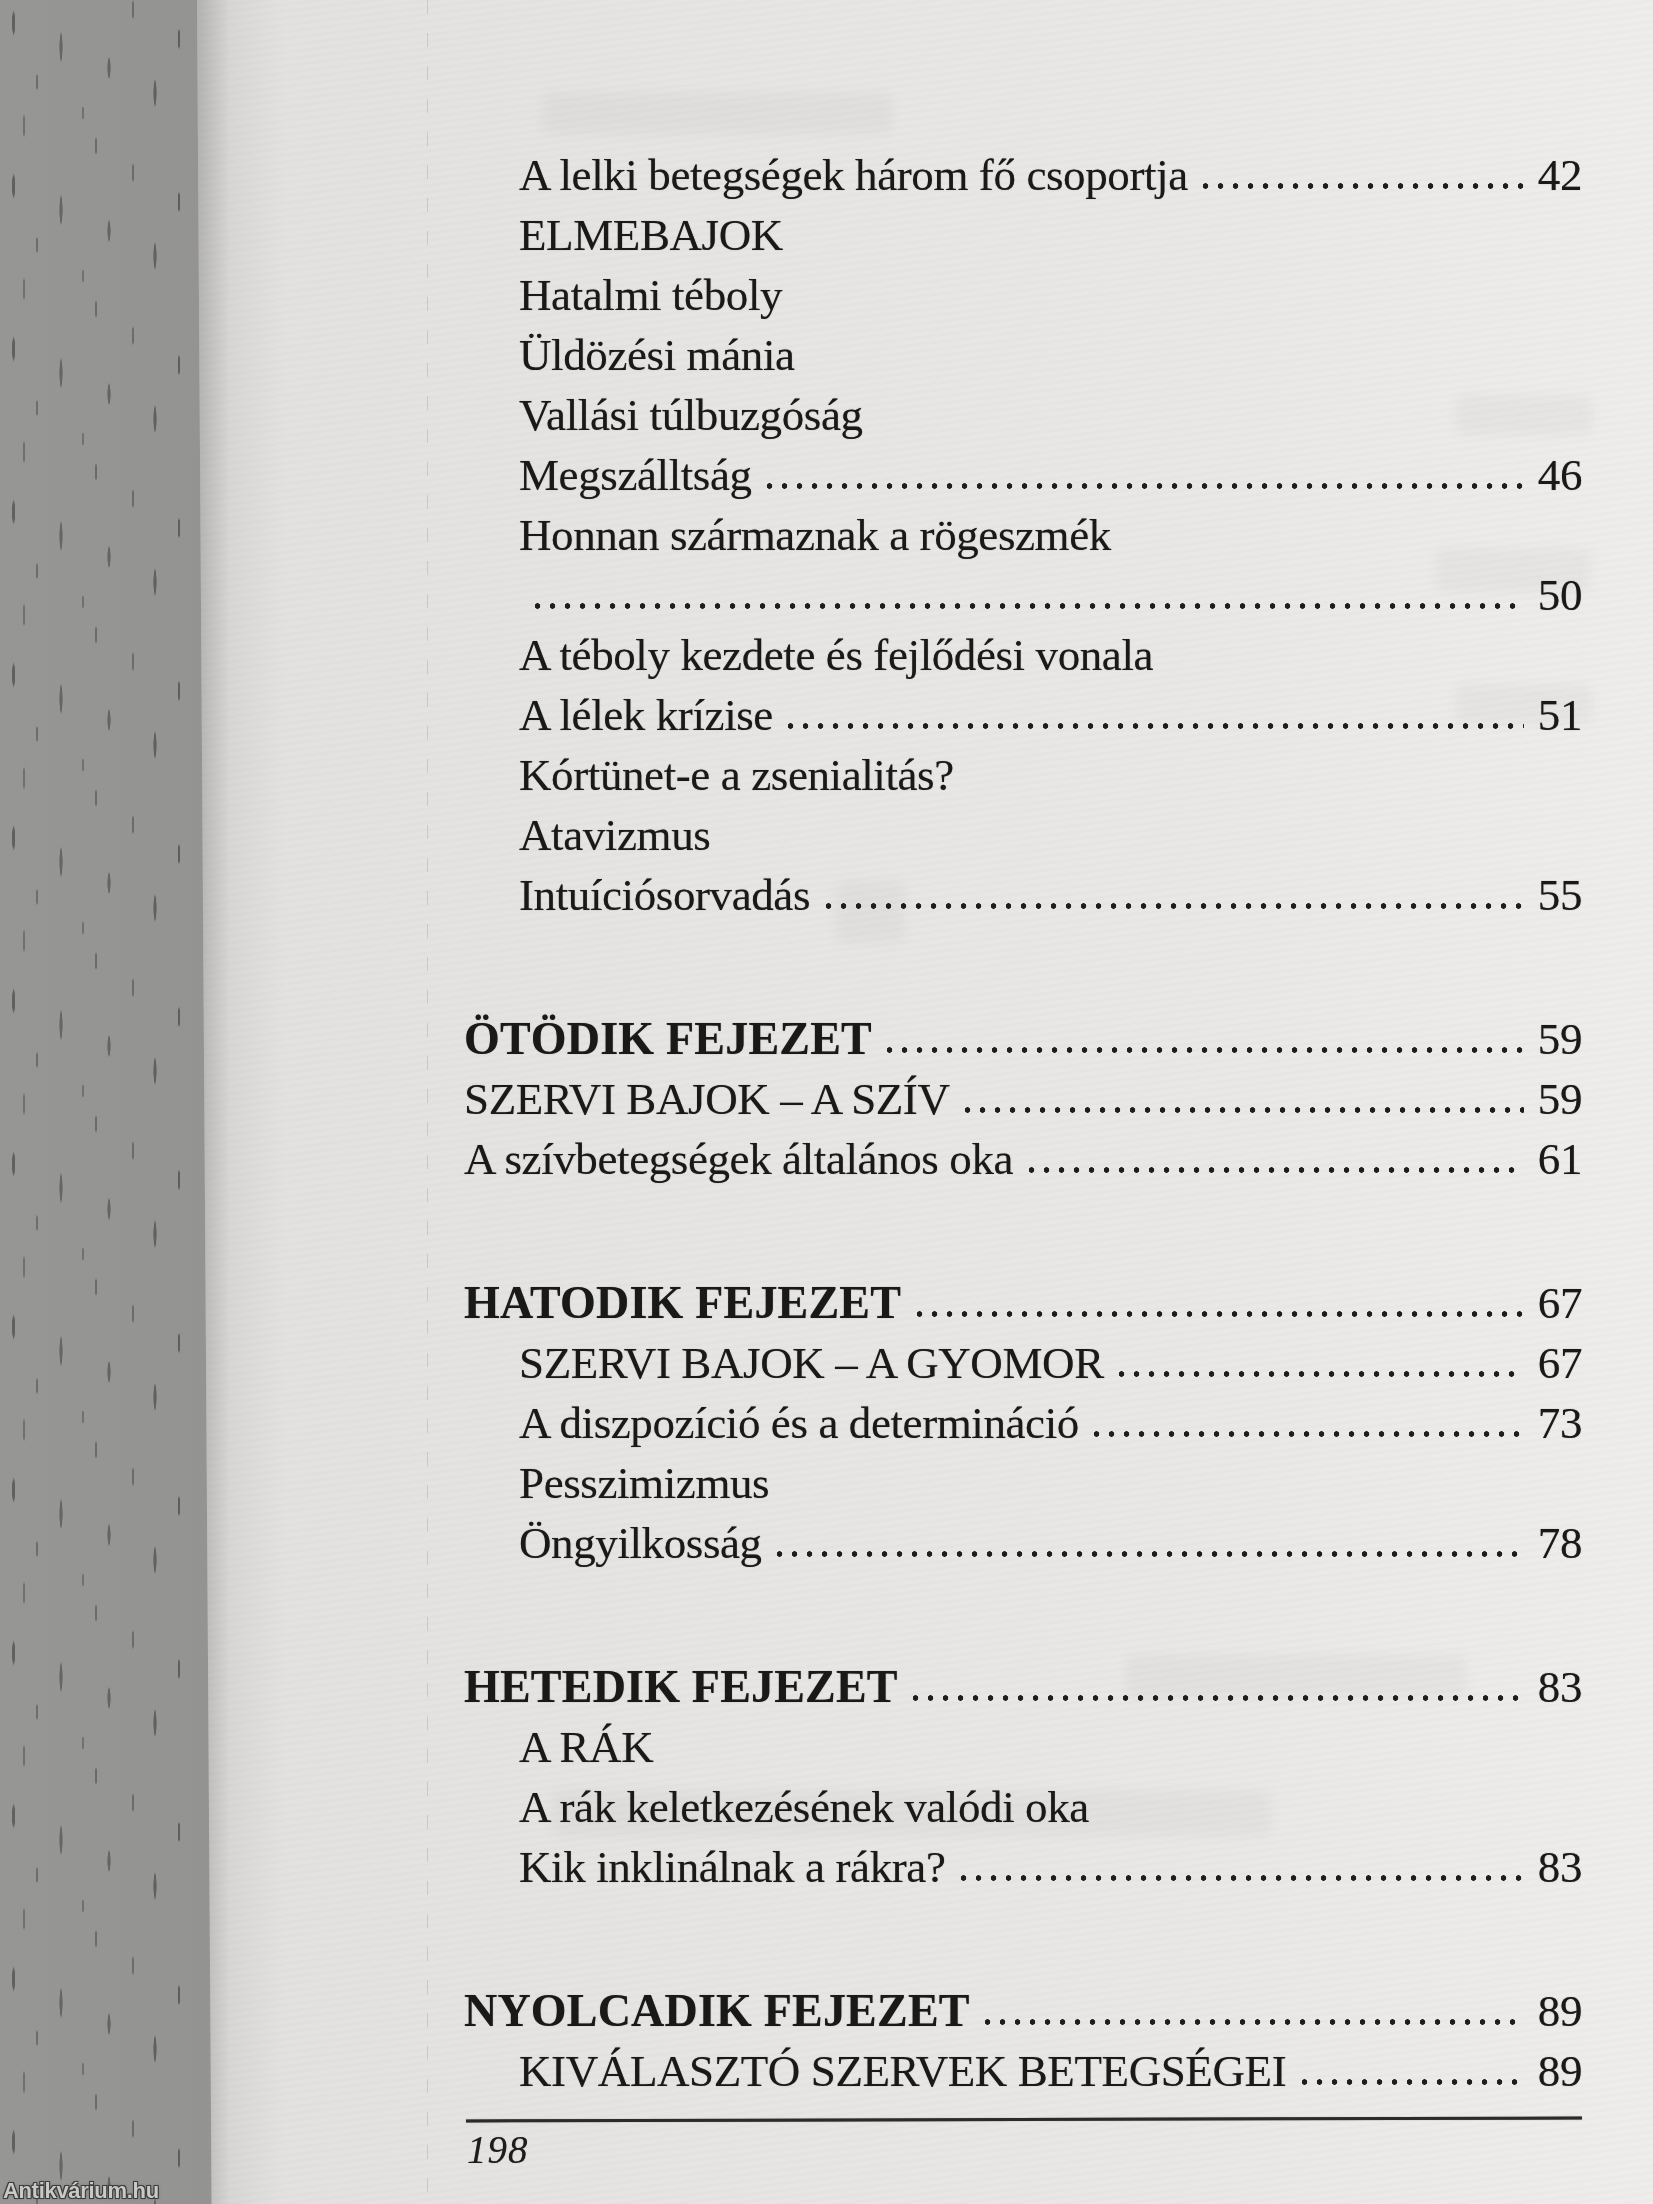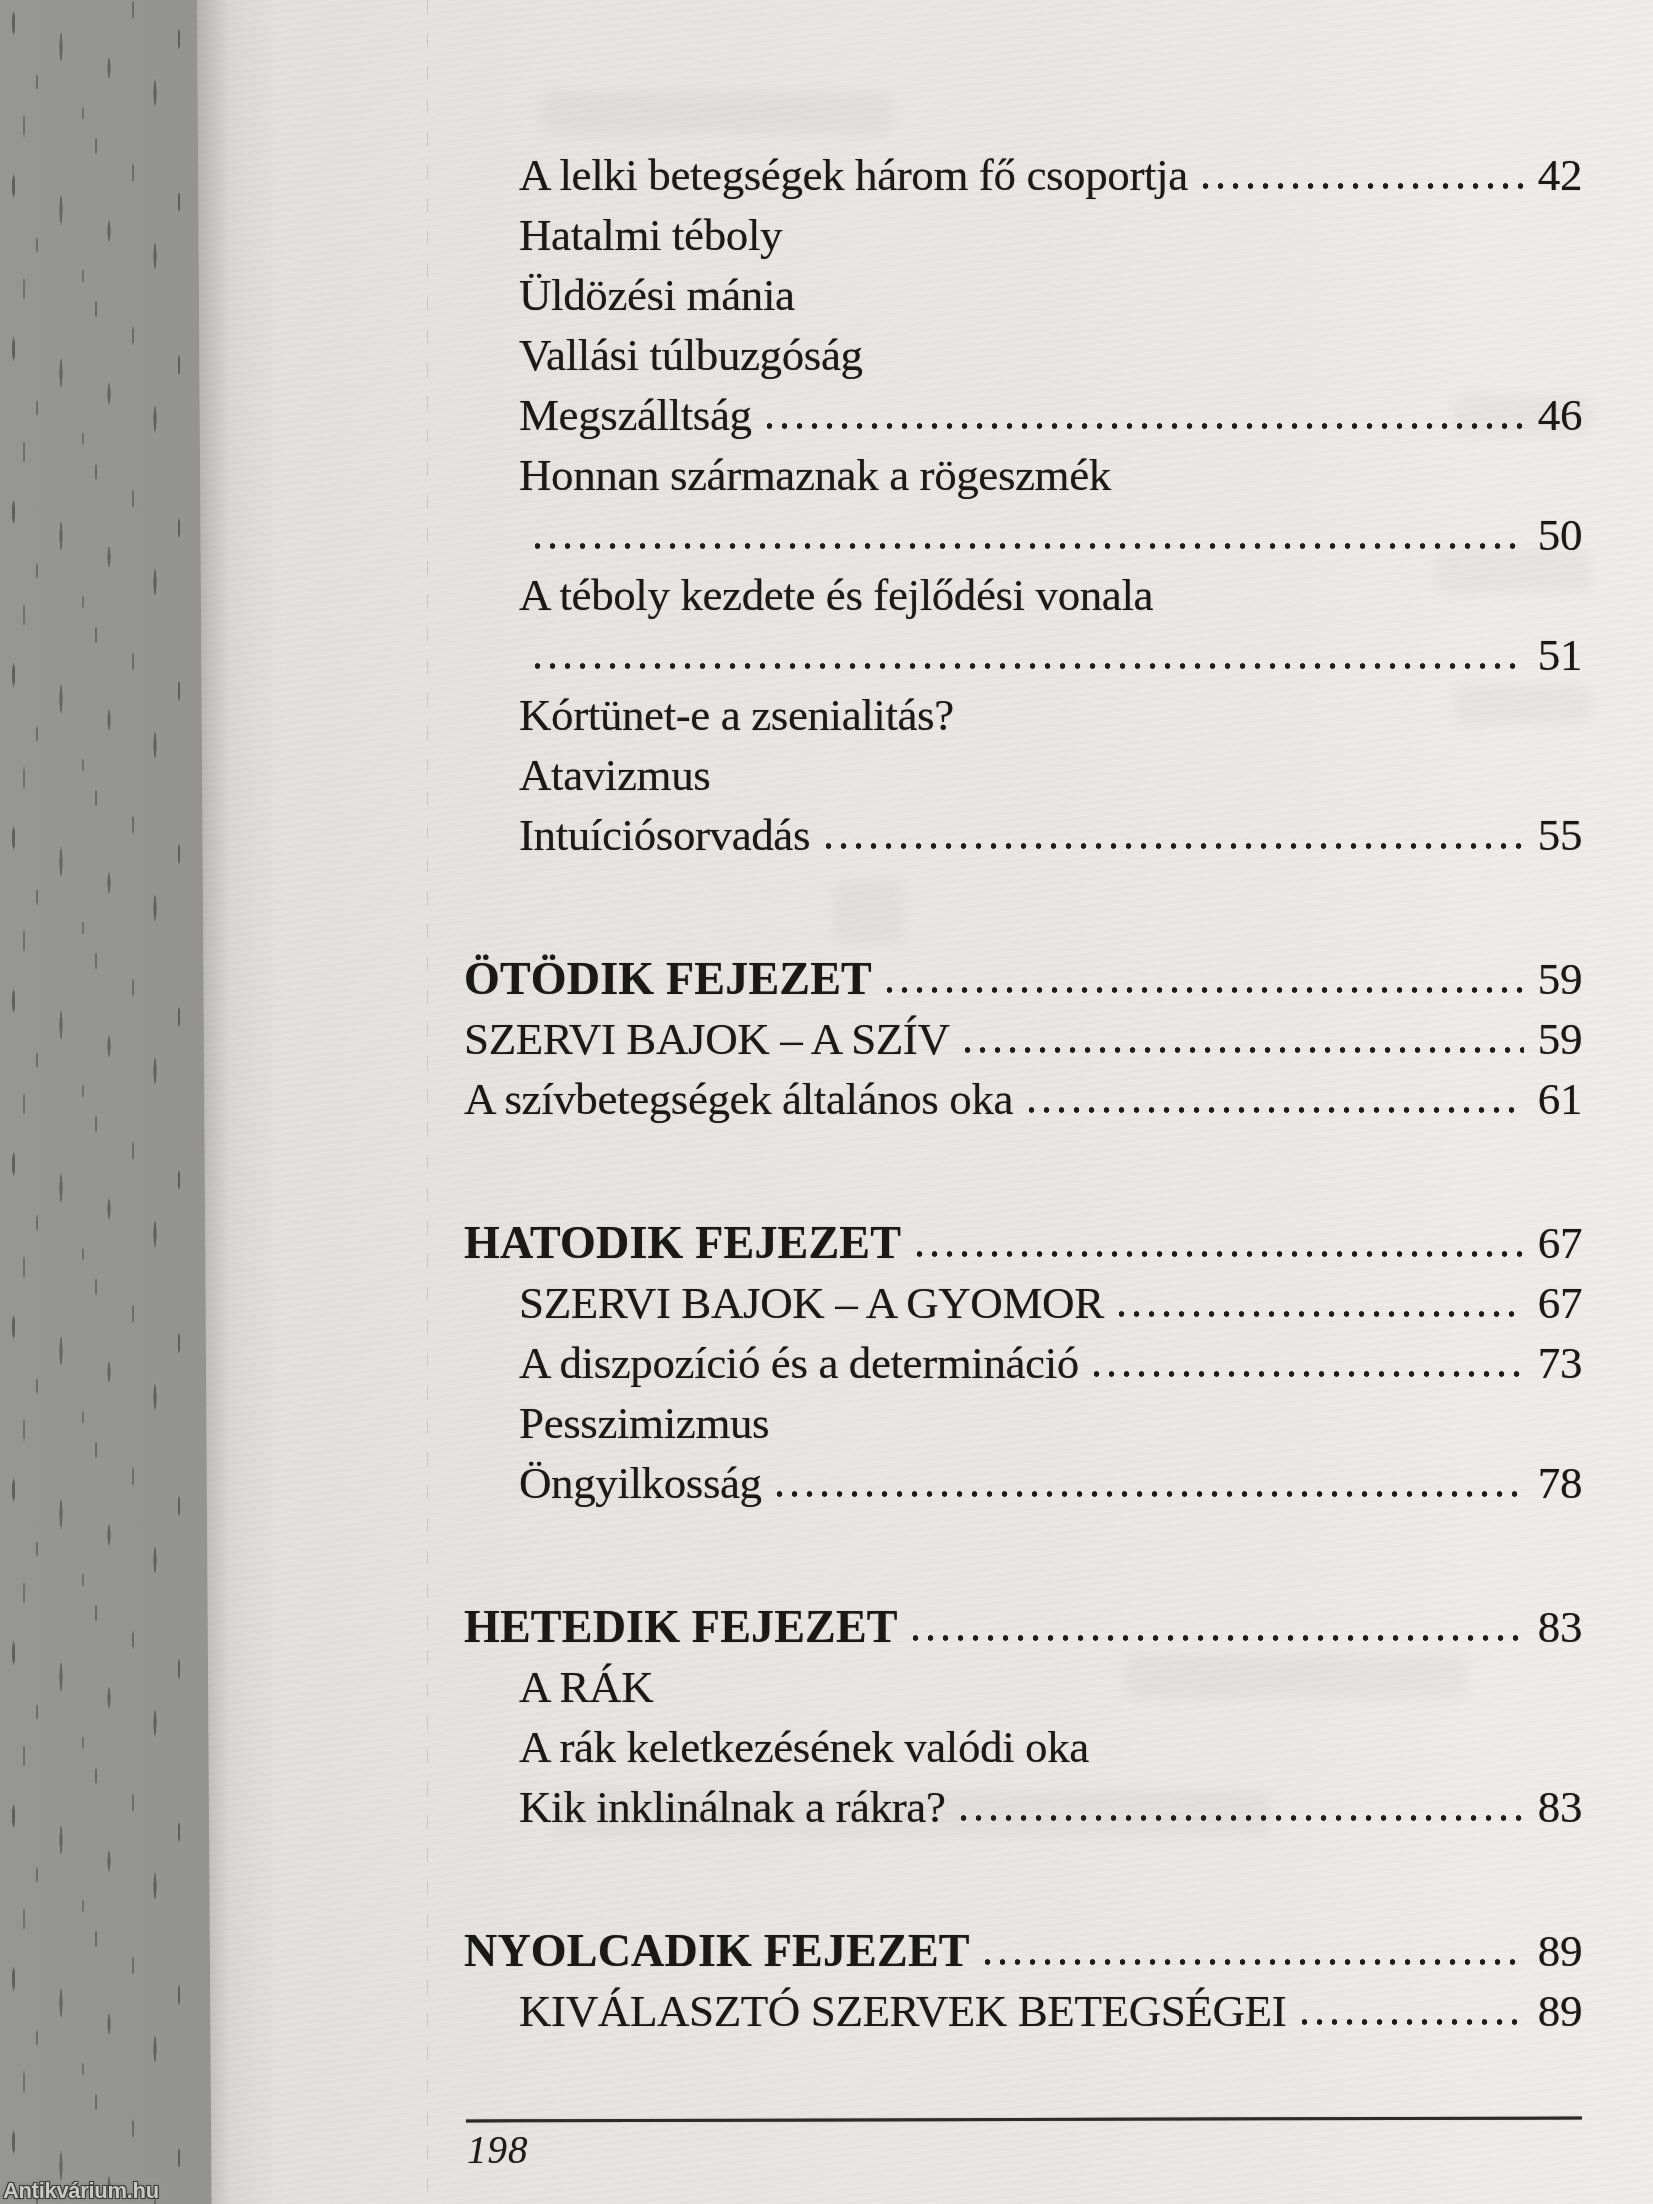--- a/index.html
+++ b/index.html
@@ -135,20 +135,23 @@
   <div class="ghost" style="left:553px;top:1791px;width:718px;height:45px;"></div>
 
   <div class="toc">
       <div class="toc-block">
         <div class="toc-line indent">
           <span class="title">A lelki betegségek három fő csoportja</span>
           <span class="dots"></span>
           <span class="pagenum">42</span>
         </div>
         <div class="toc-line indent">
+          <span class="title">ELMEBAJOK</span>
+        </div>
+        <div class="toc-line indent">
           <span class="title">Hatalmi téboly</span>
         </div>
         <div class="toc-line indent">
           <span class="title">Üldözési mánia</span>
         </div>
         <div class="toc-line indent">
           <span class="title">Vallási túlbuzgóság</span>
         </div>
         <div class="toc-line indent">
           <span class="title">Megszálltság</span>
@@ -159,20 +162,21 @@
           <span class="title">Honnan származnak a rögeszmék</span>
         </div>
         <div class="toc-line indent">
           <span class="dots"></span>
           <span class="pagenum">50</span>
         </div>
         <div class="toc-line indent">
           <span class="title">A téboly kezdete és fejlődési vonala</span>
         </div>
         <div class="toc-line indent">
+          <span class="title">A lélek krízise</span>
           <span class="dots"></span>
           <span class="pagenum">51</span>
         </div>
         <div class="toc-line indent">
           <span class="title">Kórtünet-e a zsenialitás?</span>
         </div>
         <div class="toc-line indent">
           <span class="title">Atavizmus</span>
         </div>
         <div class="toc-line indent">

